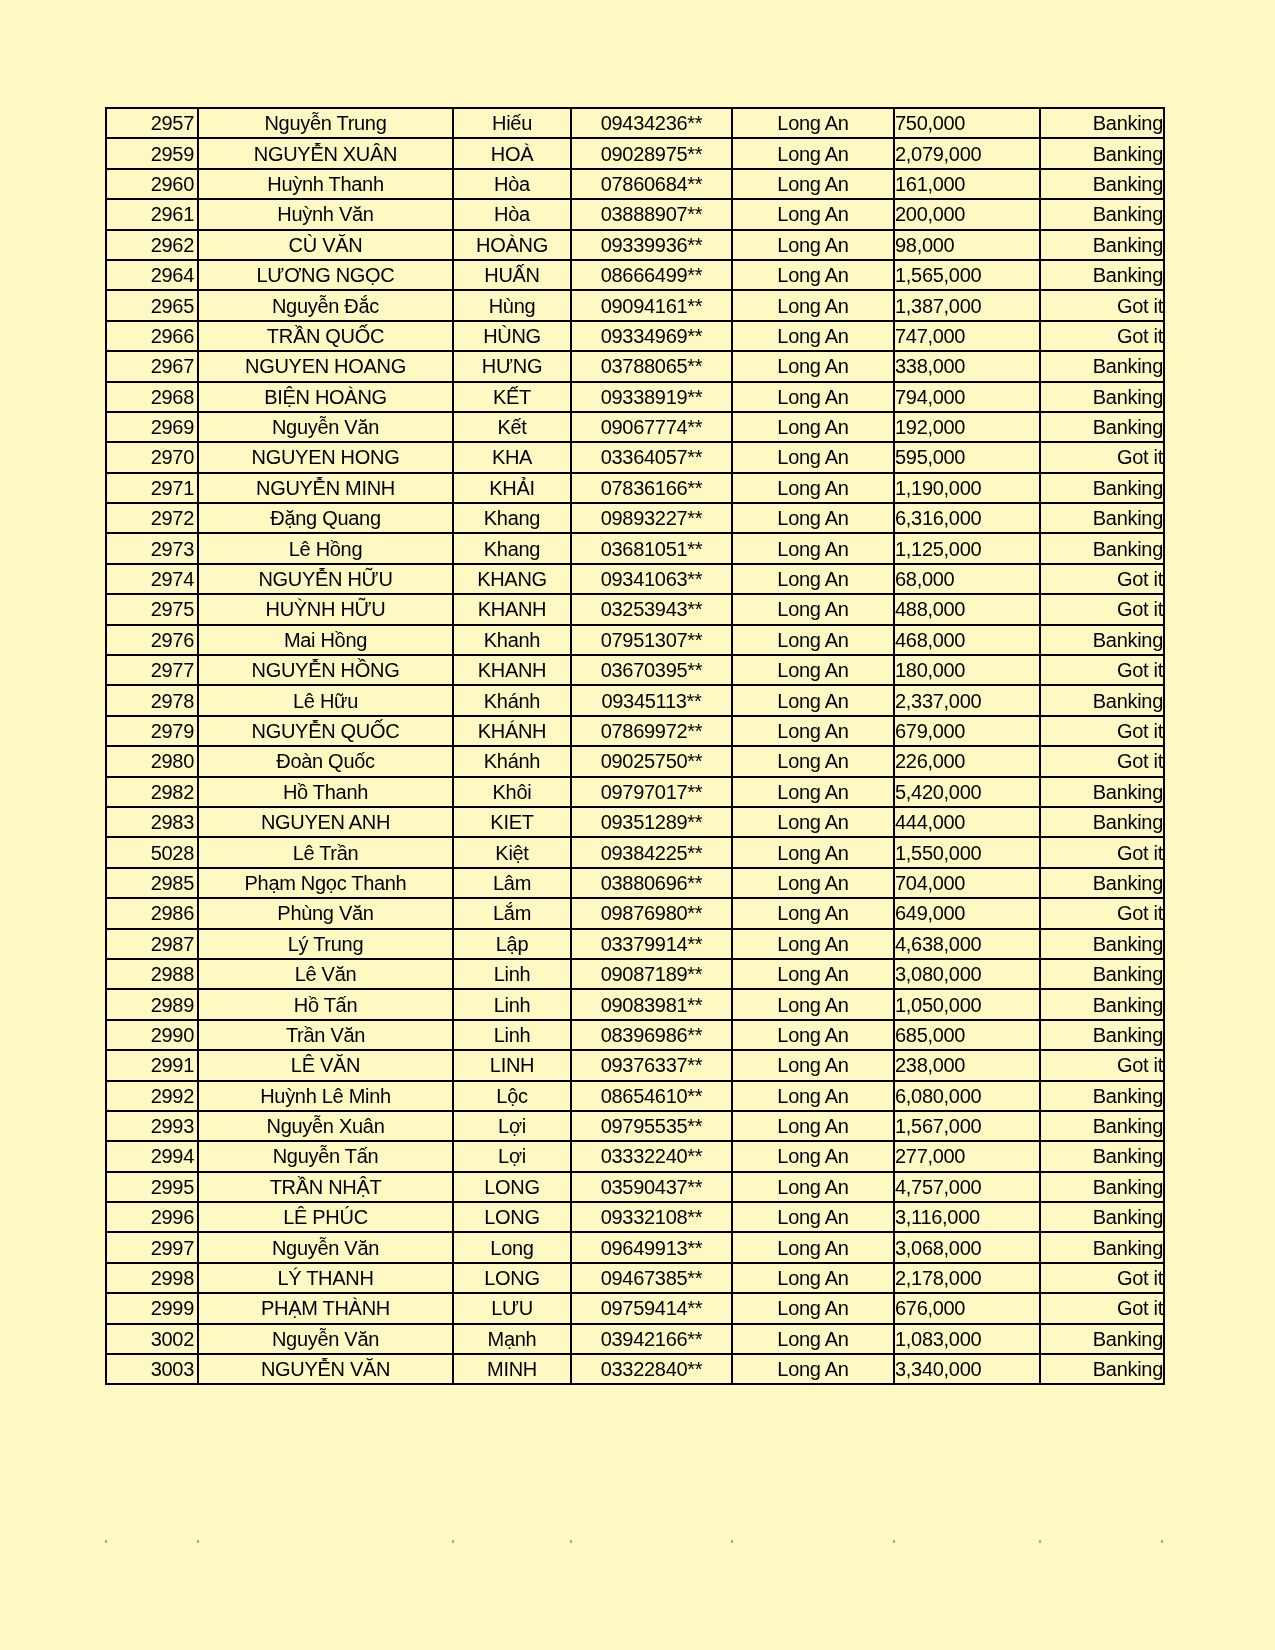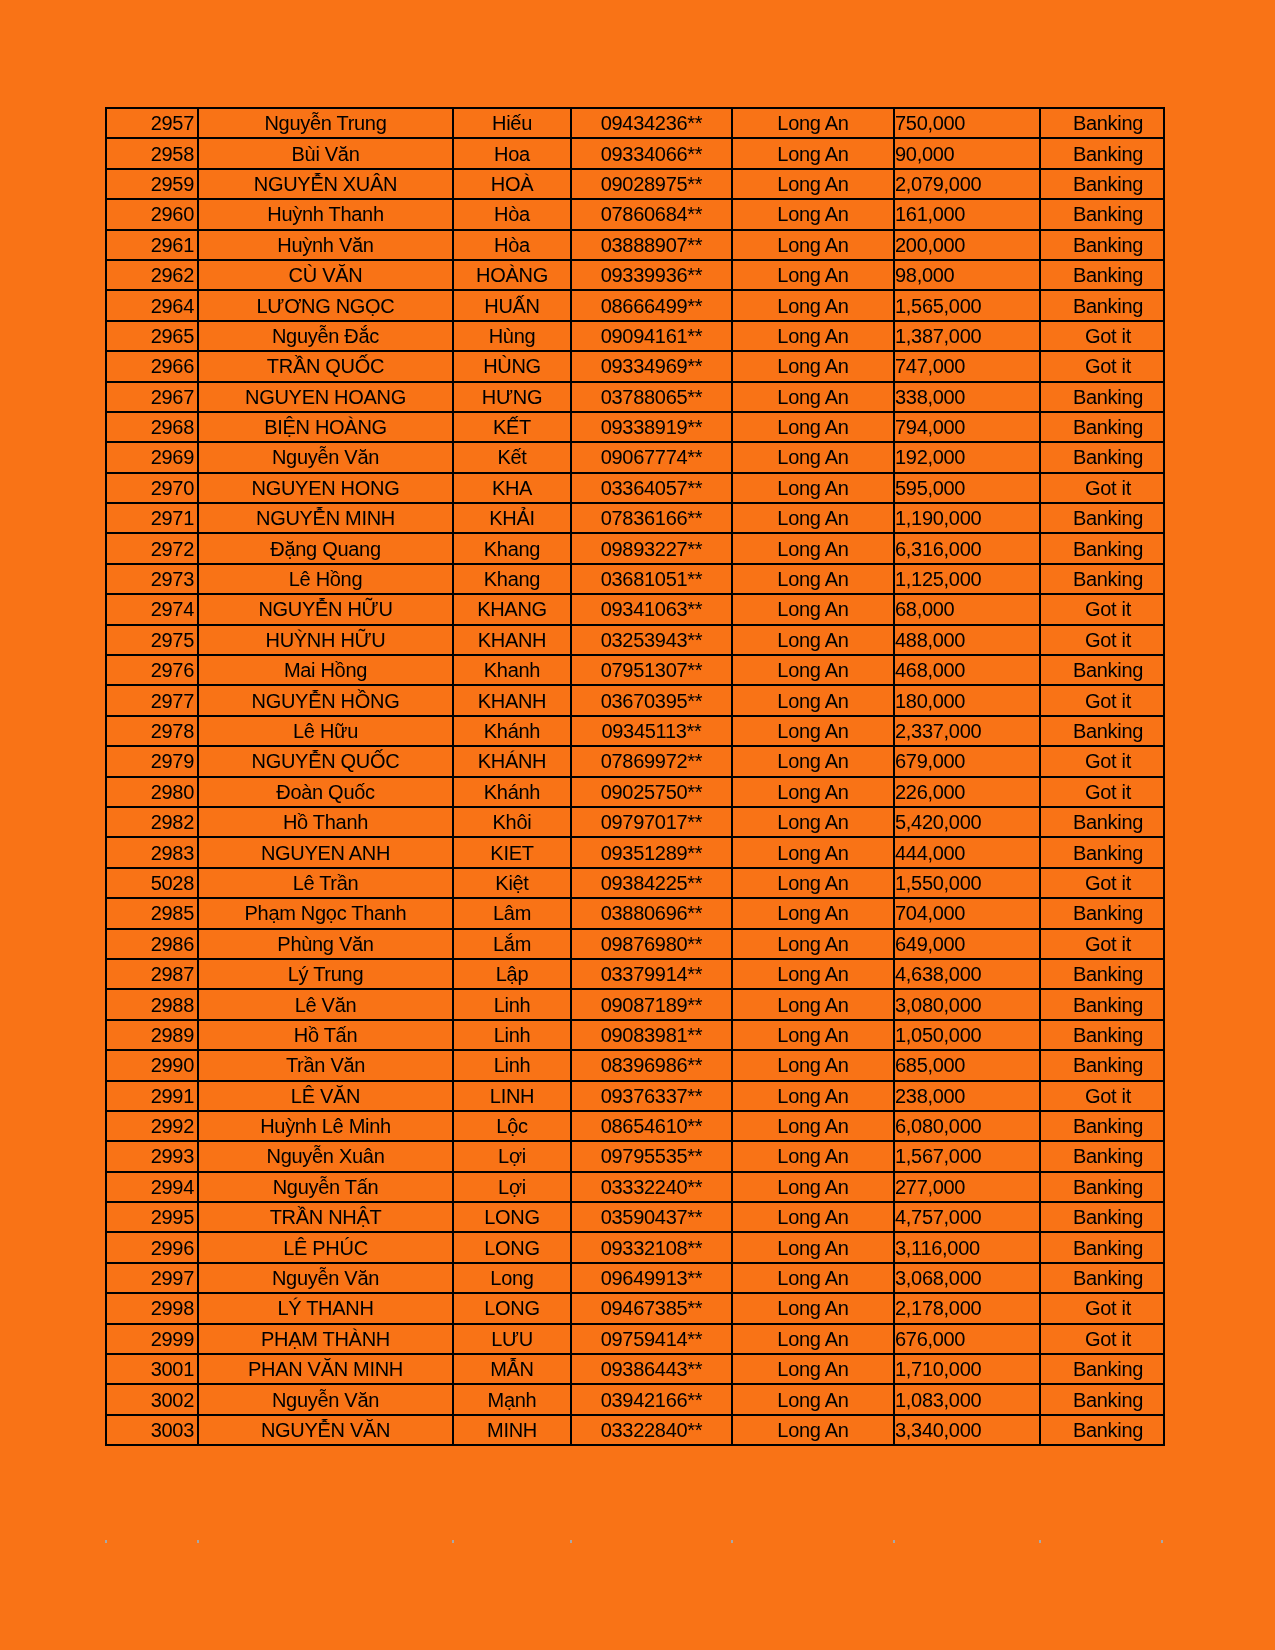--- a/index.html
+++ b/index.html
@@ -1,20 +1,20 @@
 <!DOCTYPE html>
 <html><head>
 <meta charset="utf-8">
 <style>
   html, body { margin: 0; padding: 0; }
   #page {
     position: relative;
     width: 1275px;
     height: 1650px;
-    background: #f97316;
+    background: #fef9c3;
     overflow: hidden;
   }
   table.recipients {
     position: absolute;
     left: 105px;
     top: 107px;
     width: 1058px;
     border-collapse: collapse;
     table-layout: fixed;
     font-family: "Liberation Sans", "DejaVu Sans", sans-serif;
@@ -30,21 +30,21 @@
     vertical-align: middle;
     white-space: nowrap;
   }
   
   table.recipients td:nth-child(1) { text-align: right;  padding-right: 3px; }
   table.recipients td:nth-child(2),
   table.recipients td:nth-child(3),
   table.recipients td:nth-child(4),
   table.recipients td:nth-child(5) { text-align: center; }
   table.recipients td:nth-child(6) { text-align: left;  padding-right: 3px; }
-  table.recipients td:nth-child(7) { text-align: center;   padding-left: 12px; }
+  table.recipients td:nth-child(7) { text-align: right;   padding-left: 12px; }
 
   
   .next-row-sliver {
     position: absolute;
     left: 105px;
     top: 1540px;
     width: 1058px;
     height: 3px;
     background-repeat: no-repeat;
     background-image:
@@ -78,29 +78,20 @@
         <tr>
           <td>2957</td>
           <td>Nguyễn Trung</td>
           <td>Hiếu</td>
           <td>09434236**</td>
           <td>Long An</td>
           <td>750,000</td>
           <td>Banking</td>
         </tr>
         <tr>
-          <td>2958</td>
-          <td>Bùi Văn</td>
-          <td>Hoa</td>
-          <td>09334066**</td>
-          <td>Long An</td>
-          <td>90,000</td>
-          <td>Banking</td>
-        </tr>
-        <tr>
           <td>2959</td>
           <td>NGUYỄN XUÂN</td>
           <td>HOÀ</td>
           <td>09028975**</td>
           <td>Long An</td>
           <td>2,079,000</td>
           <td>Banking</td>
         </tr>
         <tr>
           <td>2960</td>
@@ -436,29 +427,20 @@
           <td>Got it</td>
         </tr>
         <tr>
           <td>2999</td>
           <td>PHẠM THÀNH</td>
           <td>LƯU</td>
           <td>09759414**</td>
           <td>Long An</td>
           <td>676,000</td>
           <td>Got it</td>
-        </tr>
-        <tr>
-          <td>3001</td>
-          <td>PHAN VĂN MINH</td>
-          <td>MẪN</td>
-          <td>09386443**</td>
-          <td>Long An</td>
-          <td>1,710,000</td>
-          <td>Banking</td>
         </tr>
         <tr>
           <td>3002</td>
           <td>Nguyễn Văn</td>
           <td>Mạnh</td>
           <td>03942166**</td>
           <td>Long An</td>
           <td>1,083,000</td>
           <td>Banking</td>
         </tr>

